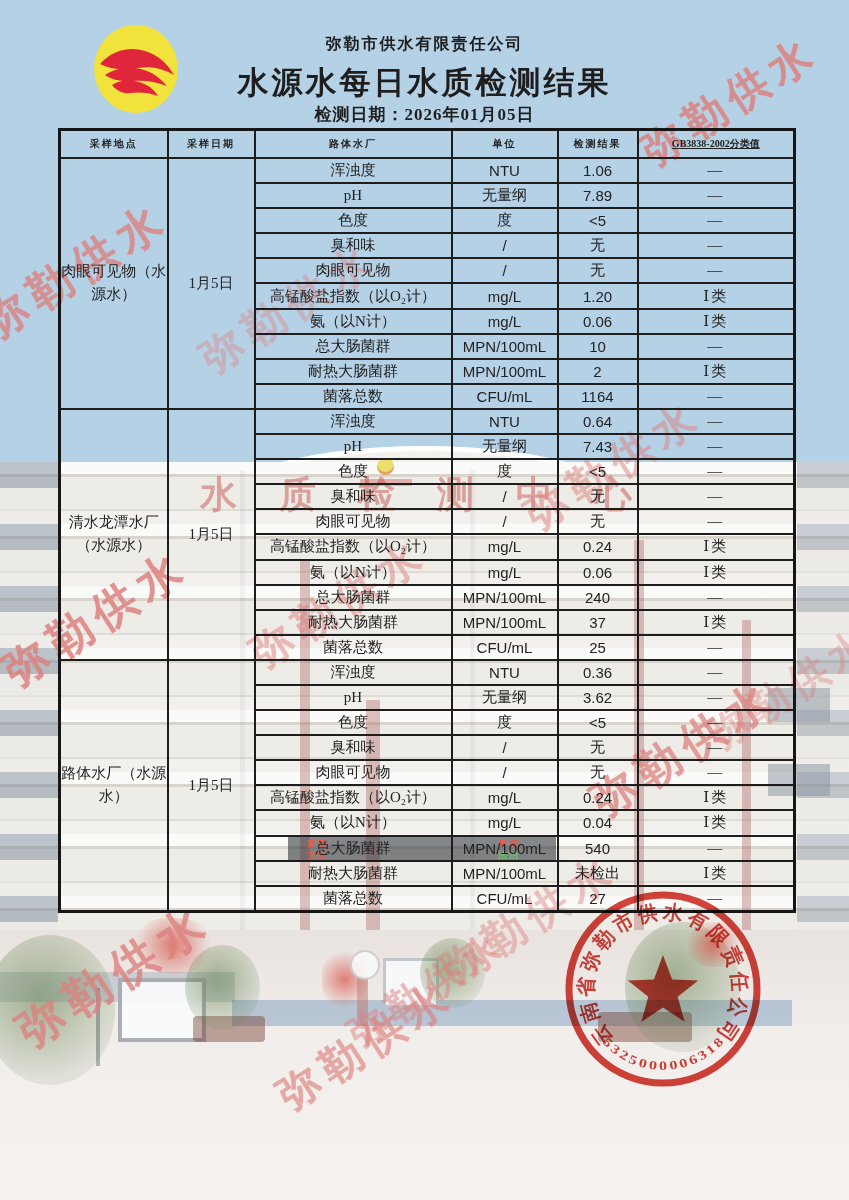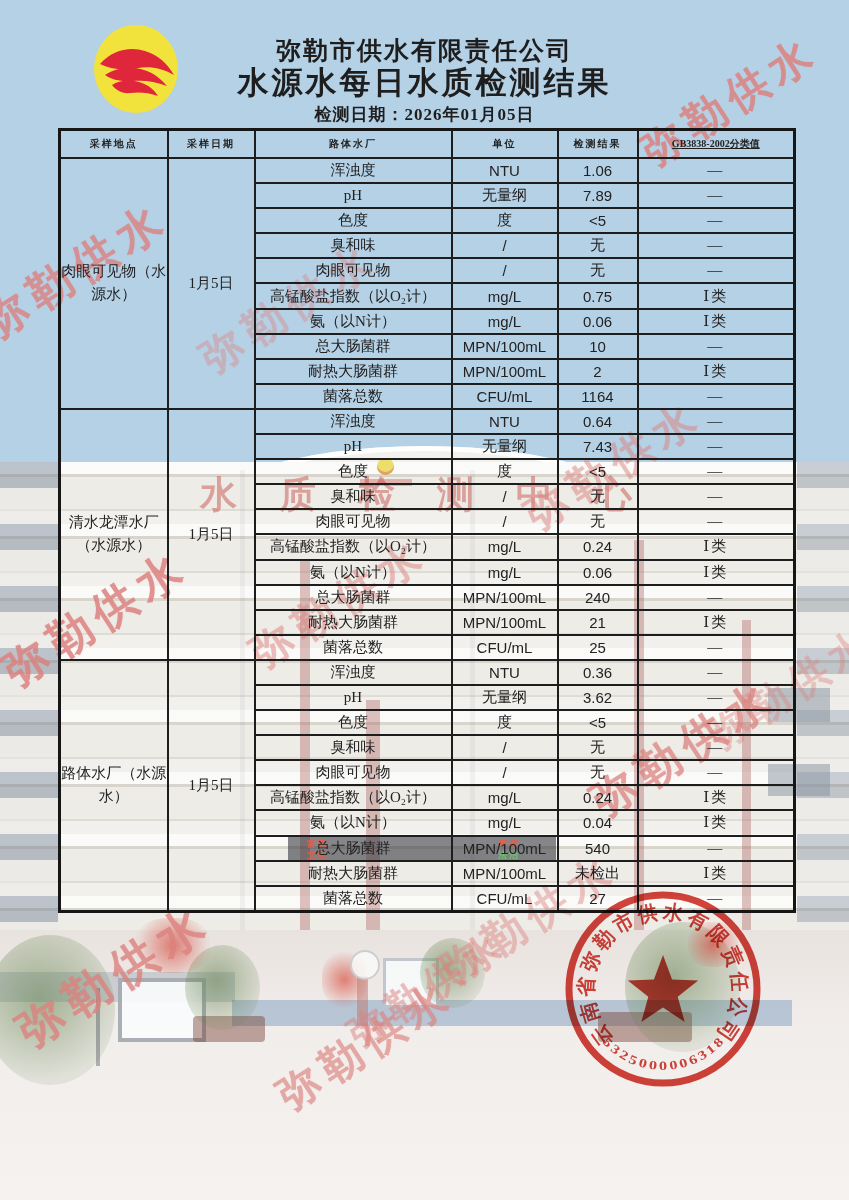--- a/index.html
+++ b/index.html
@@ -53,21 +53,21 @@
       background:#e9da52;opacity:.85;box-shadow:inset 0 -3px 0 rgba(210,80,60,.5);}
   .emblem-sub{position:absolute;left:360px;top:479px;width:52px;height:7px;background:rgba(200,70,60,.35);}
 
   
   .wm-layer{position:absolute;inset:0;z-index:2;pointer-events:none;}
   .wm{position:absolute;font-weight:700;font-size:42px;letter-spacing:8px;color:#dc827f;
       transform-origin:0 50%;white-space:nowrap;text-shadow:0 0 1px rgba(219,118,115,.7);}
 
   
   .hdr{position:absolute;left:0;top:0;width:849px;z-index:3;text-align:center;color:#1e1e1e;}
-  .hdr .company{position:absolute;left:0;top:34px;width:849px;font-size:25px;font-weight:600;letter-spacing:2px;}
+  .hdr .company{position:absolute;left:0;top:34px;width:849px;font-size:16px;font-weight:600;letter-spacing:2px;}
   .hdr .title{position:absolute;left:0;top:62px;width:849px;font-size:31px;font-weight:700;letter-spacing:3px;}
   .hdr .dateline{position:absolute;left:0;top:103px;width:849px;font-size:17px;font-weight:700;letter-spacing:1px;}
   .logo{position:absolute;left:92px;top:22px;z-index:3;}
 
   
   table.report{position:absolute;left:58px;top:128px;width:737px;height:785px;z-index:3;
       border-collapse:collapse;table-layout:fixed;background:transparent;color:#222;}
   table.report th,table.report td{border:2px solid #1d1d1d;text-align:center;vertical-align:middle;
       padding:0;overflow:hidden;}
   table.report{border:3px solid #161616;}
@@ -208,21 +208,21 @@
         </tr>
         <tr>
           <td class="c0">肉眼可见物</td>
           <td class="c1">/</td>
           <td class="c2">无</td>
           <td class="c3">—</td>
         </tr>
         <tr>
           <td class="c0">高锰酸盐指数（以O₂计）</td>
           <td class="c1">mg/L</td>
-          <td class="c2">0.75</td>
+          <td class="c2">1.20</td>
           <td class="c3">Ⅰ类</td>
         </tr>
         <tr>
           <td class="c0">氨（以N计）</td>
           <td class="c1">mg/L</td>
           <td class="c2">0.06</td>
           <td class="c3">Ⅰ类</td>
         </tr>
         <tr>
           <td class="c0">总大肠菌群</td>
@@ -288,21 +288,21 @@
         </tr>
         <tr>
           <td class="c0">总大肠菌群</td>
           <td class="c1">MPN/100mL</td>
           <td class="c2">240</td>
           <td class="c3">—</td>
         </tr>
         <tr>
           <td class="c0">耐热大肠菌群</td>
           <td class="c1">MPN/100mL</td>
-          <td class="c2">21</td>
+          <td class="c2">37</td>
           <td class="c3">Ⅰ类</td>
         </tr>
         <tr>
           <td class="c0">菌落总数</td>
           <td class="c1">CFU/mL</td>
           <td class="c2">25</td>
           <td class="c3">—</td>
         </tr>
         <tr>
           <td rowspan="10" class="loc">路体水厂（水源水）</td>

